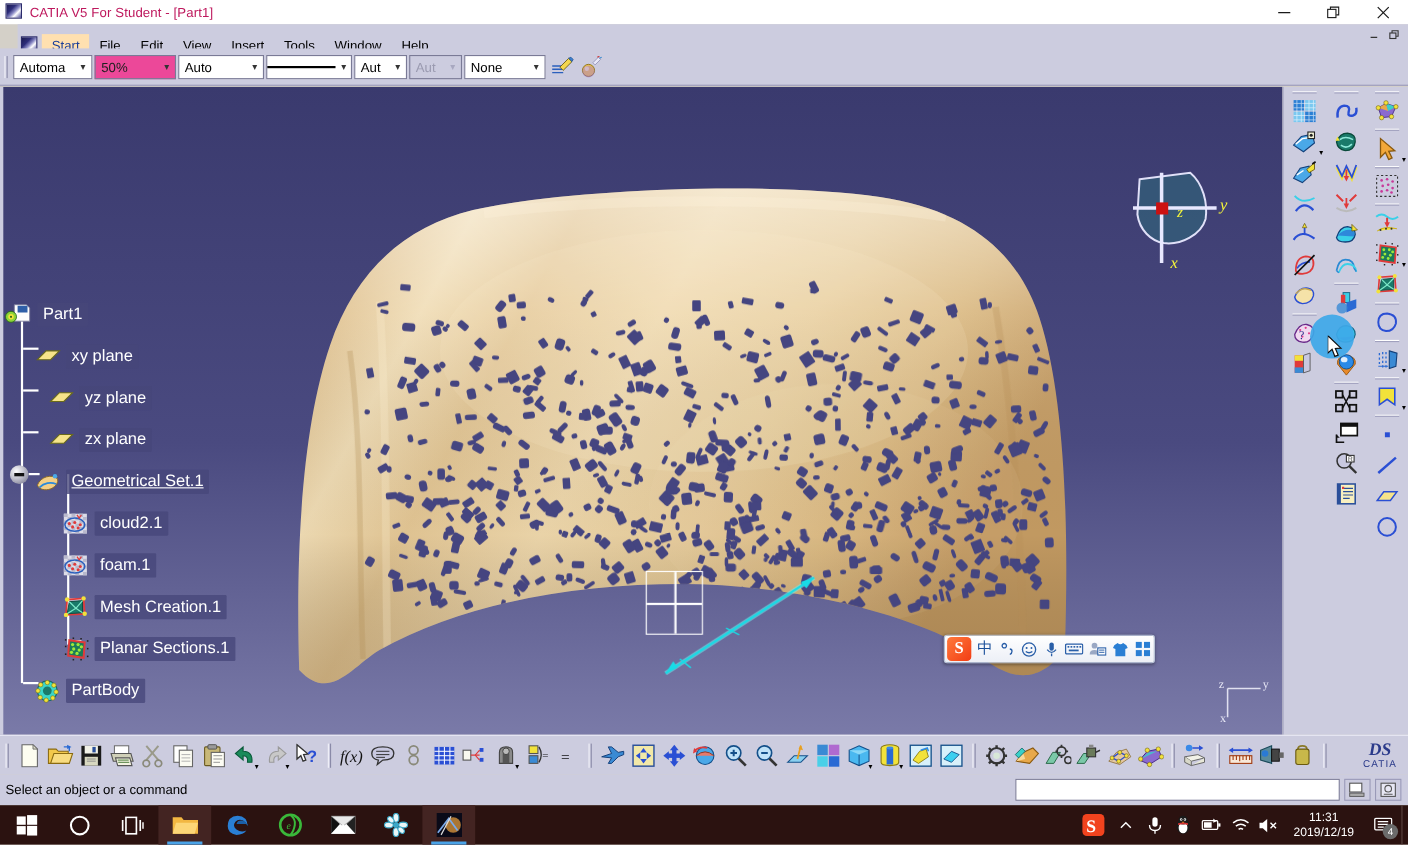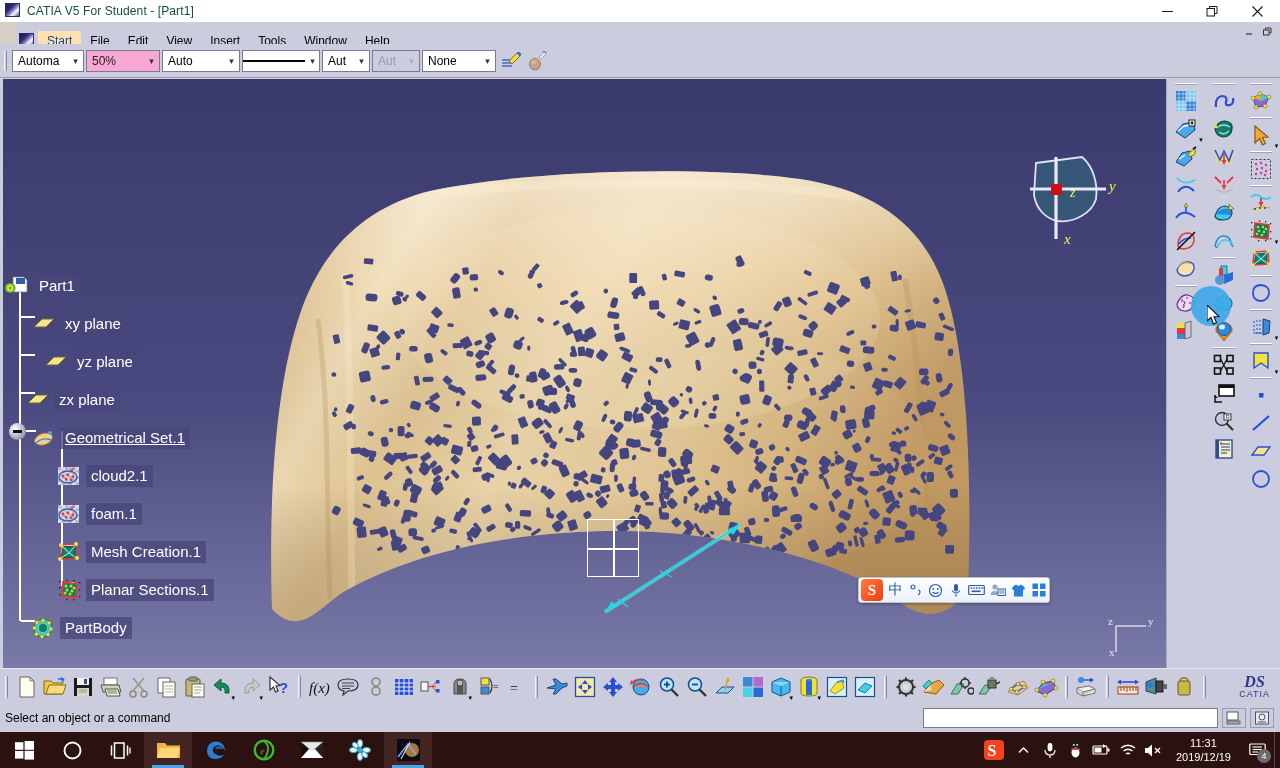--- a/index.html
+++ b/index.html
@@ -20,21 +20,21 @@
   .titlebar .app-icon {
     width: 16px; height: 16px; margin-left: 5px; margin-right: 6px;
     position: relative; flex: 0 0 auto;
   }
   .catia-glyph {
     width: 15px; height: 14px; border: 1px solid #2b2b6b;
     background: linear-gradient(135deg,#1b1b4e 0%,#2d2d7a 35%,#8e8ec8 55%,#ffffff 70%,#4a4a9a 100%);
     display: block;
   }
   .titlebar .title-text {
-    font-size: 12px; color: #14532d; letter-spacing: 0.1px;
+    font-size: 12px; color: #be185d; letter-spacing: 0.1px;
   }
   .win-controls {
     position: absolute; right: 0; top: 0; height: 22px; display: flex;
   }
   .win-btn {
     width: 45px; height: 22px; display: flex; align-items: center; justify-content: center;
     font-size: 12px; color: #1a1a1a; background: #ffffff;
   }
 
   
@@ -74,21 +74,21 @@
     width: 3px; height: 20px; margin: 0 5px 0 4px;
     border-left: 1px solid #f2f2fa; border-right: 1px solid #8a8aa8;
     flex: 0 0 auto;
   }
   .combo {
     height: 22px; background: #ffffff; border: 1px solid #7a7a96;
     display: flex; align-items: center; margin-right: 2px;
     font-size: 12px; color: #000; flex: 0 0 auto;
   }
   .combo.disabled { background: #ccccdf; color: #9a9ab0; }
-  .combo.grayed { background: #f9a8d4; color: #202020; }
+  .combo.grayed { background: #ec4899; color: #202020; }
   .combo .cval {
     padding: 0 3px 0 5px; overflow: hidden; white-space: nowrap;
     flex: 1 1 auto; line-height: 20px;
   }
   .combo .carrow {
     width: 15px; height: 20px; display: flex; align-items: center; justify-content: center;
     font-size: 9px; color: #333; flex: 0 0 auto;
   }
   .combo.disabled .carrow { color: #a8a8c0; }
   .combo .lineswatch {
@@ -1191,21 +1191,21 @@
       <div class="tree-row" style="padding-left:38px">
         <span style="position:absolute;left:17px;top:19px;width:14px;height:2px;background:#fff"></span>
         <span class="tree-ico">
           <svg width="26" height="22" viewBox="0 0 26 22">
               <polygon points="4,14 12,6 24,6 16,14" fill="#f6e48a" stroke="#6a6a1a" stroke-width="1"></polygon>
             </svg>
         </span>
         <span class="tree-label">yz plane</span>
       </div>
 
-      <div class="tree-row" style="padding-left:20px">
+      <div class="tree-row" style="padding-left:38px">
         <span style="position:absolute;left:17px;top:19px;width:14px;height:2px;background:#fff"></span>
         <span class="tree-ico">
           <svg width="26" height="22" viewBox="0 0 26 22">
               <polygon points="4,14 12,6 24,6 16,14" fill="#f6e48a" stroke="#6a6a1a" stroke-width="1"></polygon>
             </svg>
         </span>
         <span class="tree-label">zx plane</span>
       </div>
 
       <div class="tree-row" style="padding-left:26px">

